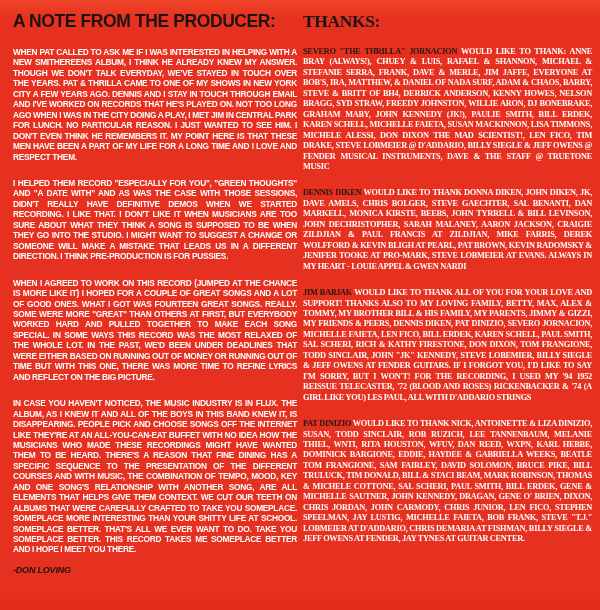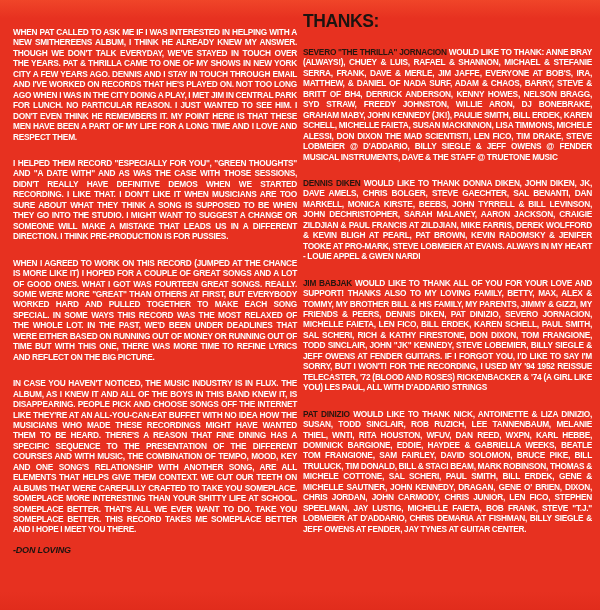--- a/index.html
+++ b/index.html
@@ -10,21 +10,21 @@
     position: relative;
     background: linear-gradient(180deg, #f04529 0%, #e73120 3%, #e73120 97%, #e12c1c 100%);
     font-family: "Liberation Sans", sans-serif;
     -webkit-font-smoothing: antialiased;
   }
   .col {
     position: absolute;
     top: 11px;
   }
   .col-left  { left: 13px;  width: 284px; }
-  .col-right { left: 303px; width: 289px; }
+  .col-right { left: 303px; width: 289px; font-family: Liberation Serif, serif; }
   .section-title {
     margin: 0 0 4px 0;
     font-size: 17.5px;
     font-weight: bold;
     letter-spacing: -0.4px;
     color: #1c1410;
     line-height: 20px;
   }
   .body-para {
     margin: 16px 0 10px 0;
@@ -46,20 +46,21 @@
     letter-spacing: -0.2px;
   }
   .lead-name {
     color: #27160f;
   }
 </style>
 </head>
 <body>
 
 <div class="col col-left">
+  <h1 class="section-title">A NOTE FROM THE PRODUCER:</h1>
   <p class="body-para">WHEN PAT CALLED TO ASK ME IF I WAS INTERESTED IN HELPING WITH A NEW SMITHEREENS ALBUM, I THINK HE ALREADY KNEW MY ANSWER. THOUGH WE DON'T TALK EVERYDAY, WE'VE STAYED IN TOUCH OVER THE YEARS. PAT &amp; THRILLA CAME TO ONE OF MY SHOWS IN NEW YORK CITY A FEW YEARS AGO. DENNIS AND I STAY IN TOUCH THROUGH EMAIL AND I'VE WORKED ON RECORDS THAT HE'S PLAYED ON. NOT TOO LONG AGO WHEN I WAS IN THE CITY DOING A PLAY, I MET JIM IN CENTRAL PARK FOR LUNCH. NO PARTICULAR REASON. I JUST WANTED TO SEE HIM. I DON'T EVEN THINK HE REMEMBERS IT. MY POINT HERE IS THAT THESE MEN HAVE BEEN A PART OF MY LIFE FOR A LONG TIME AND I LOVE AND RESPECT THEM.</p>
   <p class="body-para">I HELPED THEM RECORD "ESPECIALLY FOR YOU", "GREEN THOUGHTS" AND "A DATE WITH" AND AS WAS THE CASE WITH THOSE SESSIONS, DIDN'T REALLY HAVE DEFINITIVE DEMOS WHEN WE STARTED RECORDING. I LIKE THAT. I DON'T LIKE IT WHEN MUSICIANS ARE TOO SURE ABOUT WHAT THEY THINK A SONG IS SUPPOSED TO BE WHEN THEY GO INTO THE STUDIO. I MIGHT WANT TO SUGGEST A CHANGE OR SOMEONE WILL MAKE A MISTAKE THAT LEADS US IN A DIFFERENT DIRECTION. I THINK PRE-PRODUCTION IS FOR PUSSIES.</p>
   <p class="body-para">WHEN I AGREED TO WORK ON THIS RECORD (JUMPED AT THE CHANCE IS MORE LIKE IT) I HOPED FOR A COUPLE OF GREAT SONGS AND A LOT OF GOOD ONES. WHAT I GOT WAS FOURTEEN GREAT SONGS. REALLY. SOME WERE MORE "GREAT" THAN OTHERS AT FIRST, BUT EVERYBODY WORKED HARD AND PULLED TOGETHER TO MAKE EACH SONG SPECIAL. IN SOME WAYS THIS RECORD WAS THE MOST RELAXED OF THE WHOLE LOT. IN THE PAST, WE'D BEEN UNDER DEADLINES THAT WERE EITHER BASED ON RUNNING OUT OF MONEY OR RUNNING OUT OF TIME BUT WITH THIS ONE, THERE WAS MORE TIME TO REFINE LYRICS AND REFLECT ON THE BIG PICTURE.</p>
   <p class="body-para">IN CASE YOU HAVEN'T NOTICED, THE MUSIC INDUSTRY IS IN FLUX. THE ALBUM, AS I KNEW IT AND ALL OF THE BOYS IN THIS BAND KNEW IT, IS DISAPPEARING. PEOPLE PICK AND CHOOSE SONGS OFF THE INTERNET LIKE THEY'RE AT AN ALL-YOU-CAN-EAT BUFFET WITH NO IDEA HOW THE MUSICIANS WHO MADE THESE RECORDINGS MIGHT HAVE WANTED THEM TO BE HEARD. THERE'S A REASON THAT FINE DINING HAS A SPECIFIC SEQUENCE TO THE PRESENTATION OF THE DIFFERENT COURSES AND WITH MUSIC, THE COMBINATION OF TEMPO, MOOD, KEY AND ONE SONG'S RELATIONSHIP WITH ANOTHER SONG, ARE ALL ELEMENTS THAT HELPS GIVE THEM CONTEXT. WE CUT OUR TEETH ON ALBUMS THAT WERE CAREFULLY CRAFTED TO TAKE YOU SOMEPLACE. SOMEPLACE MORE INTERESTING THAN YOUR SHITTY LIFE AT SCHOOL. SOMEPLACE BETTER. THAT'S ALL WE EVER WANT TO DO. TAKE YOU SOMEPLACE BETTER. THIS RECORD TAKES ME SOMEPLACE BETTER AND I HOPE I MEET YOU THERE.</p>
   <p class="signature">-DON LOVING</p>
 </div>
 
 <div class="col col-right">
   <h1 class="section-title">THANKS:</h1>
   <p class="body-para"><span class="lead-name">SEVERO "THE THRILLA" JORNACION</span> <span>WOULD LIKE TO THANK: ANNE BRAY (ALWAYS!), CHUEY &amp; LUIS, RAFAEL &amp; SHANNON, MICHAEL &amp; STEFANIE SERRA, FRANK, DAVE &amp; MERLE, JIM JAFFE, EVERYONE AT BOB'S, IRA, MATTHEW, &amp; DANIEL OF NADA SURF, ADAM &amp; CHAOS, BARRY, STEVE &amp; BRITT OF BH4, DERRICK ANDERSON, KENNY HOWES, NELSON BRAGG, SYD STRAW, FREEDY JOHNSTON, WILLIE ARON, DJ BONEBRAKE, GRAHAM MABY, JOHN KENNEDY (JK!), PAULIE SMITH, BILL ERDEK, KAREN SCHELL, MICHELLE FAIETA, SUSAN MACKINNON, LISA TIMMONS, MICHELE ALESSI, DON DIXON THE MAD SCIENTIST!, LEN FICO, TIM DRAKE, STEVE LOBMEIER @ D'ADDARIO, BILLY SIEGLE &amp; JEFF OWENS @ FENDER MUSICAL INSTRUMENTS, DAVE &amp; THE STAFF @ TRUETONE MUSIC</span></p>

